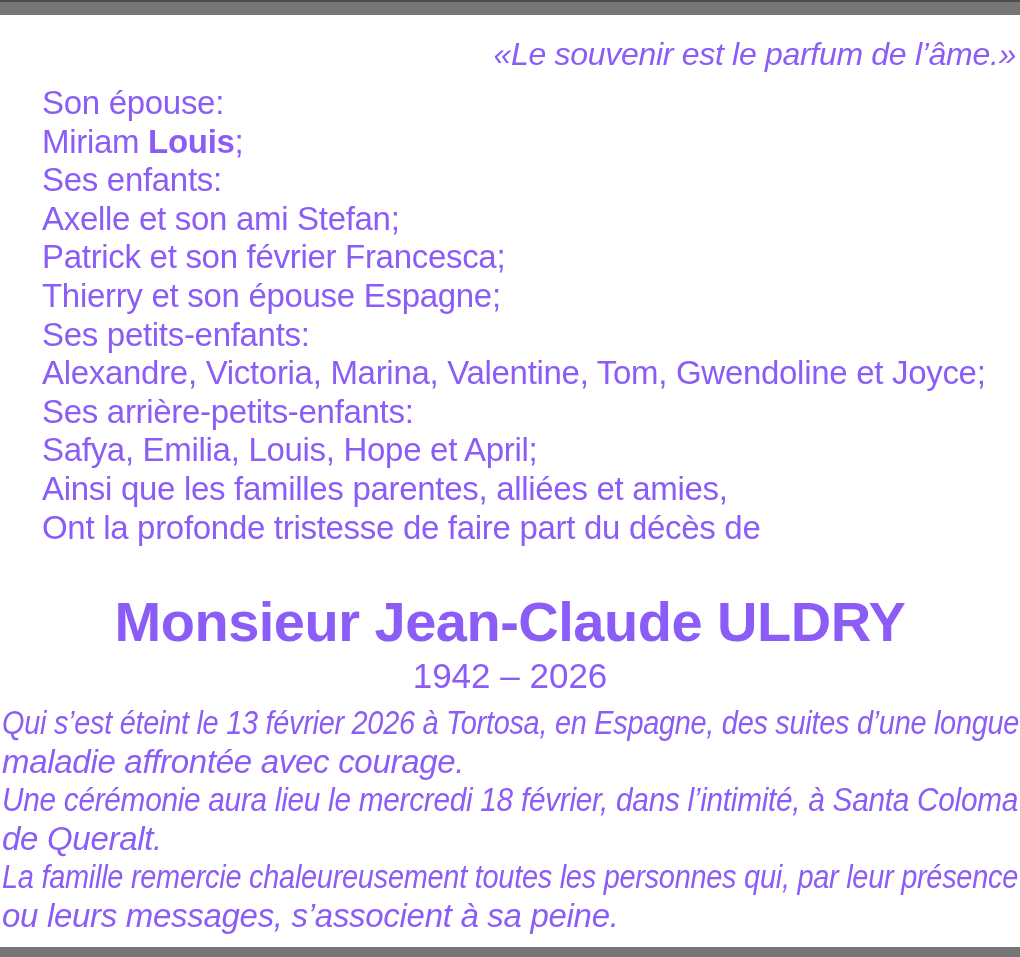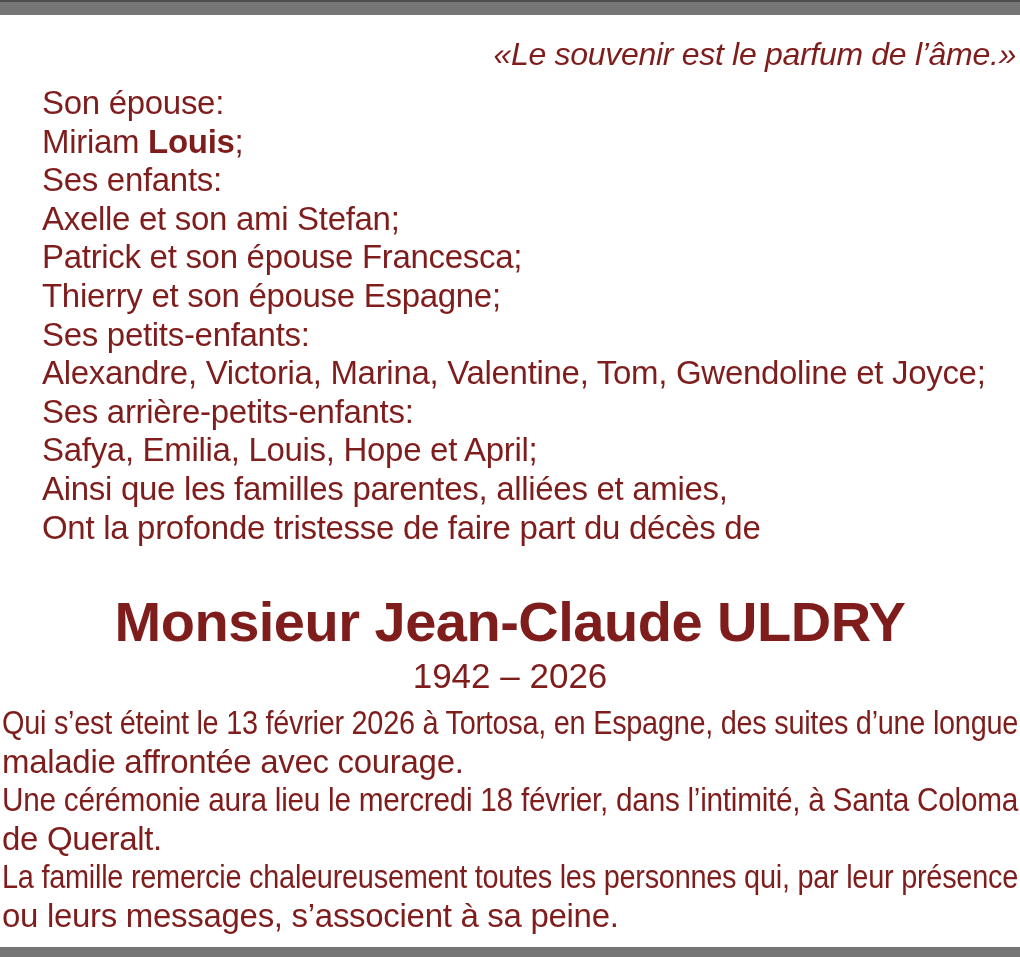--- a/index.html
+++ b/index.html
@@ -4,21 +4,21 @@
 <style>
   * { margin: 0; padding: 0; box-sizing: border-box; }
   html, body { background: #ffffff; }
   .page {
     position: relative;
     width: 1020px;
     height: 957px;
     background: #ffffff;
     overflow: hidden;
     font-family: "Liberation Sans", "DejaVu Sans", sans-serif;
-    color: #7f1d1d;
+    color: #8b5cf6;
   }
   .bar-top {
     position: absolute;
     top: 0; left: 0; right: 0;
     height: 15px;
     background: #767676;
     border-top: 2px solid #4e4e4e;
   }
   .bar-bottom {
     position: absolute;
@@ -35,21 +35,21 @@
     line-height: 36px;
     letter-spacing: -0.3px;
     white-space: nowrap;
   }
   .family-block {
     position: absolute;
     top: 84px; left: 2px; right: 2px; margin-left: 40px;
   }
   .para-block {
     position: absolute;
-    top: 704px; left: 2px; right: 18px;
+    top: 704px; left: 2px; right: 18px; font-style: italic;
   }
   .row {
     height: 38.6px;
     line-height: 38.6px;
     font-size: 33px;
     letter-spacing: -0.3px;
     white-space: nowrap;
   }
   .fit {
     display: inline-block;
@@ -96,21 +96,21 @@
     <div class="row">
       <span class="fit"><span>Miriam </span><span class="bold">Louis</span><span>;</span></span>
     </div>
     <div class="row">
       <span class="fit">Ses enfants:</span>
     </div>
     <div class="row">
       <span class="fit">Axelle et son ami Stefan;</span>
     </div>
     <div class="row">
-      <span class="fit">Patrick et son épouse Francesca;</span>
+      <span class="fit">Patrick et son février Francesca;</span>
     </div>
     <div class="row">
       <span class="fit">Thierry et son épouse Espagne;</span>
     </div>
     <div class="row">
       <span class="fit">Ses petits-enfants:</span>
     </div>
     <div class="row">
       <span class="fit">Alexandre, Victoria, Marina, Valentine, Tom, Gwendoline et Joyce;</span>
     </div>

